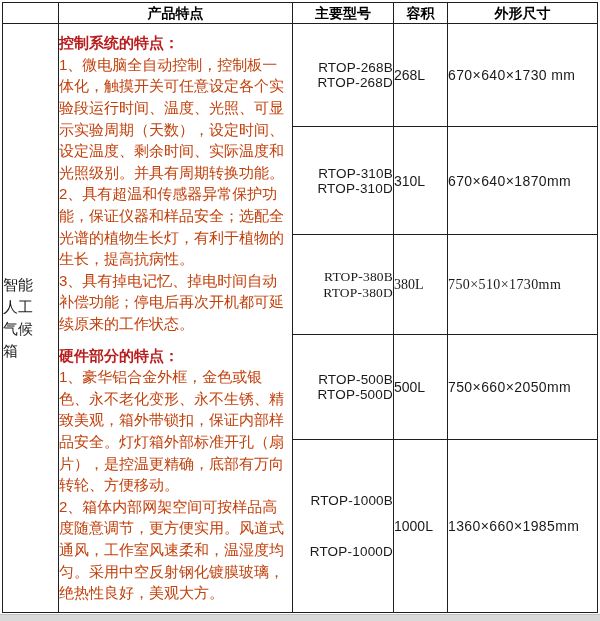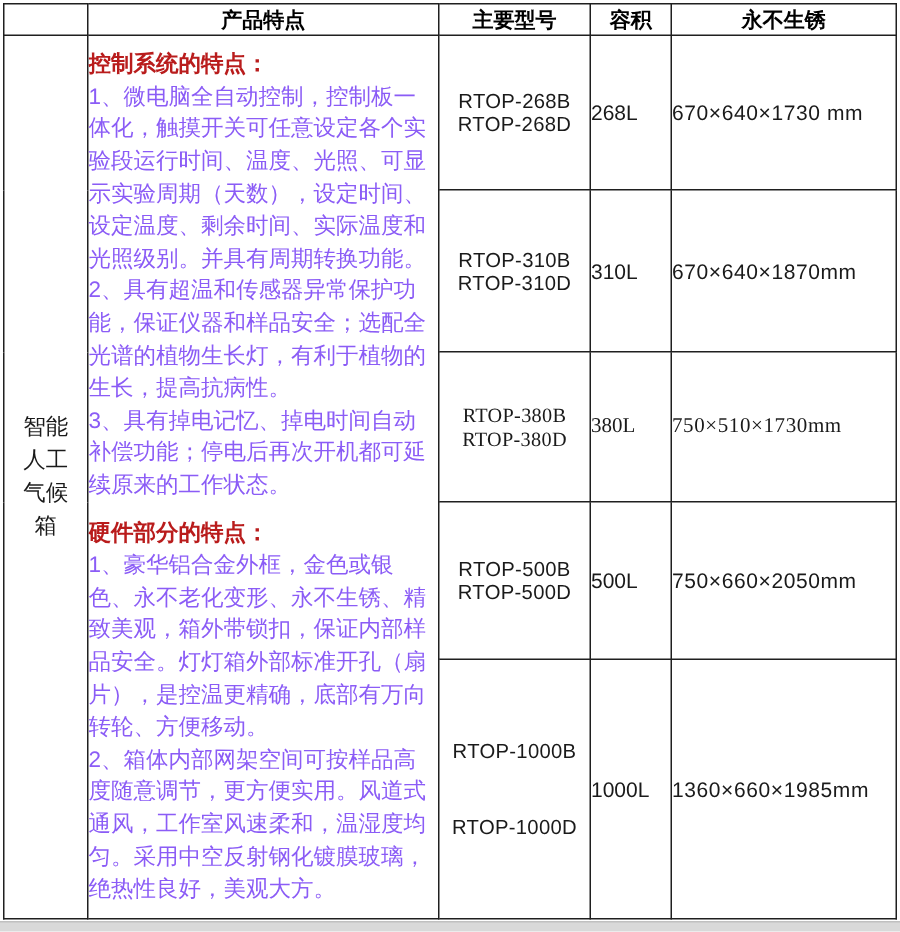--- a/index.html
+++ b/index.html
@@ -44,49 +44,48 @@
 
   th.colhead {
     font-size: 14px;
     font-weight: bold;
     text-align: center;
     color: #000000;
     line-height: 20px;
   }
 
   td.cat {
-    text-align: center;
     font-size: 15px;
     line-height: 22px;
     color: #1a1a1a;
     vertical-align: middle;
   }
   td.cat .catlines span { display: block; }
 
   td.features {
     vertical-align: top;
     padding: 4px 4px 0 4px;
   }
   .features .section p {
     margin: 0;
     font-size: 15px;
     line-height: 21.6px;
-    color: #8b5cf6;
+    color: #c2410c;
     word-break: break-all;
     text-align: left;
   }
   .features .section p.h { font-weight: bold; color: #b91c1c; }
   .features .section + .section { margin-top: 10px; }
 
   td.models { vertical-align: middle; }
   .modelbox {
     display: flex;
     flex-direction: column;
     justify-content: space-around;
-    align-items: center;
+    align-items: flex-end;
     height: 100%;
     font-size: 13.5px;
     color: #1a1a1a;
     letter-spacing: 0.2px;
   }
   tr.r5 .modelbox { justify-content: center; gap: 36px; }
 
   td.vol {
     font-size: 14px;
     color: #1a1a1a;
@@ -117,21 +116,21 @@
         <col class="c-mod">
         <col class="c-vol">
         <col class="c-dim">
     </colgroup>
     <tbody>
       <tr class="head">
         <th class="colhead"></th>
         <th class="colhead">产品特点</th>
         <th class="colhead">主要型号</th>
         <th class="colhead">容积</th>
-        <th class="colhead">永不生锈</th>
+        <th class="colhead">外形尺寸</th>
       </tr>
 
       <tr class="r1">
         <td class="cat" rowspan="5">
           <div class="catlines">
             <span>智能</span>
             <span>人工</span>
             <span>气候</span>
             <span>箱</span>
           </div>

